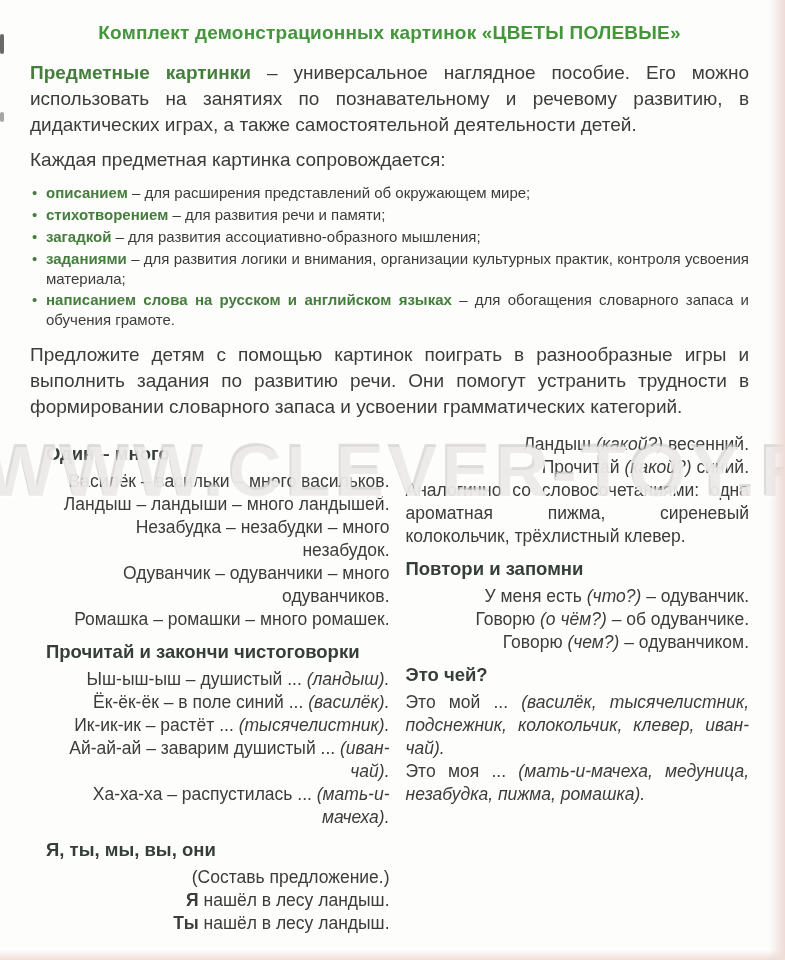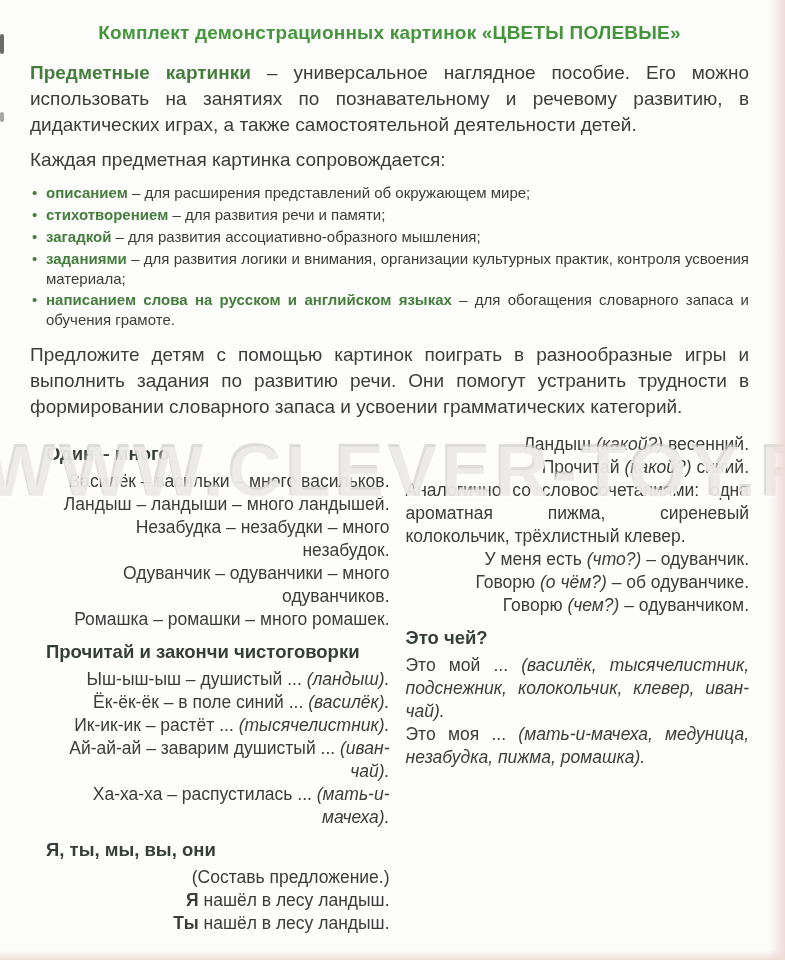--- a/index.html
+++ b/index.html
@@ -116,20 +116,21 @@
           <div class="line"><span>Ха-ха-ха – распустилась ... </span><span class="i">(мать-и-мачеха).</span></div>
           <div class="sec-heading"><span>Я, ты, мы, вы, они</span></div>
           <div class="line"><span>(Составь предложение.)</span></div>
           <div class="line"><span class="b">Я</span><span> нашёл в лесу ландыш.</span></div>
           <div class="line"><span class="b">Ты</span><span> нашёл в лесу ландыш.</span></div>
         </div>
       <div class="col" id="col-right">
       <div class="line"><span>Ландыш </span><span class="i">(какой?)</span><span> весенний.</span></div>
           <div class="line"><span>Прочитай </span><span class="i">(какой?)</span><span> синий.</span></div>
           <div class="line wrapline"><span>Аналогично со словосочетаниями: одна ароматная пижма, сиреневый колокольчик, трёхлистный клевер.</span></div>
+          <div class="sec-heading"><span>Повтори и запомни</span></div>
           <div class="line"><span>У меня есть </span><span class="i">(что?)</span><span> – одуванчик.</span></div>
           <div class="line"><span>Говорю </span><span class="i">(о чём?)</span><span> – об одуванчике.</span></div>
           <div class="line"><span>Говорю </span><span class="i">(чем?)</span><span> – одуванчиком.</span></div>
           <div class="sec-heading"><span>Это чей?</span></div>
           <div class="line wrapline"><span>Это мой ... </span><span class="i">(василёк, тысячелистник, подснежник, колокольчик, клевер, иван-чай).</span></div>
           <div class="line wrapline"><span>Это моя ... </span><span class="i">(мать-и-мачеха, медуница, незабудка, пижма, ромашка).</span></div>
         </div>
     </div>
   </div>
 

